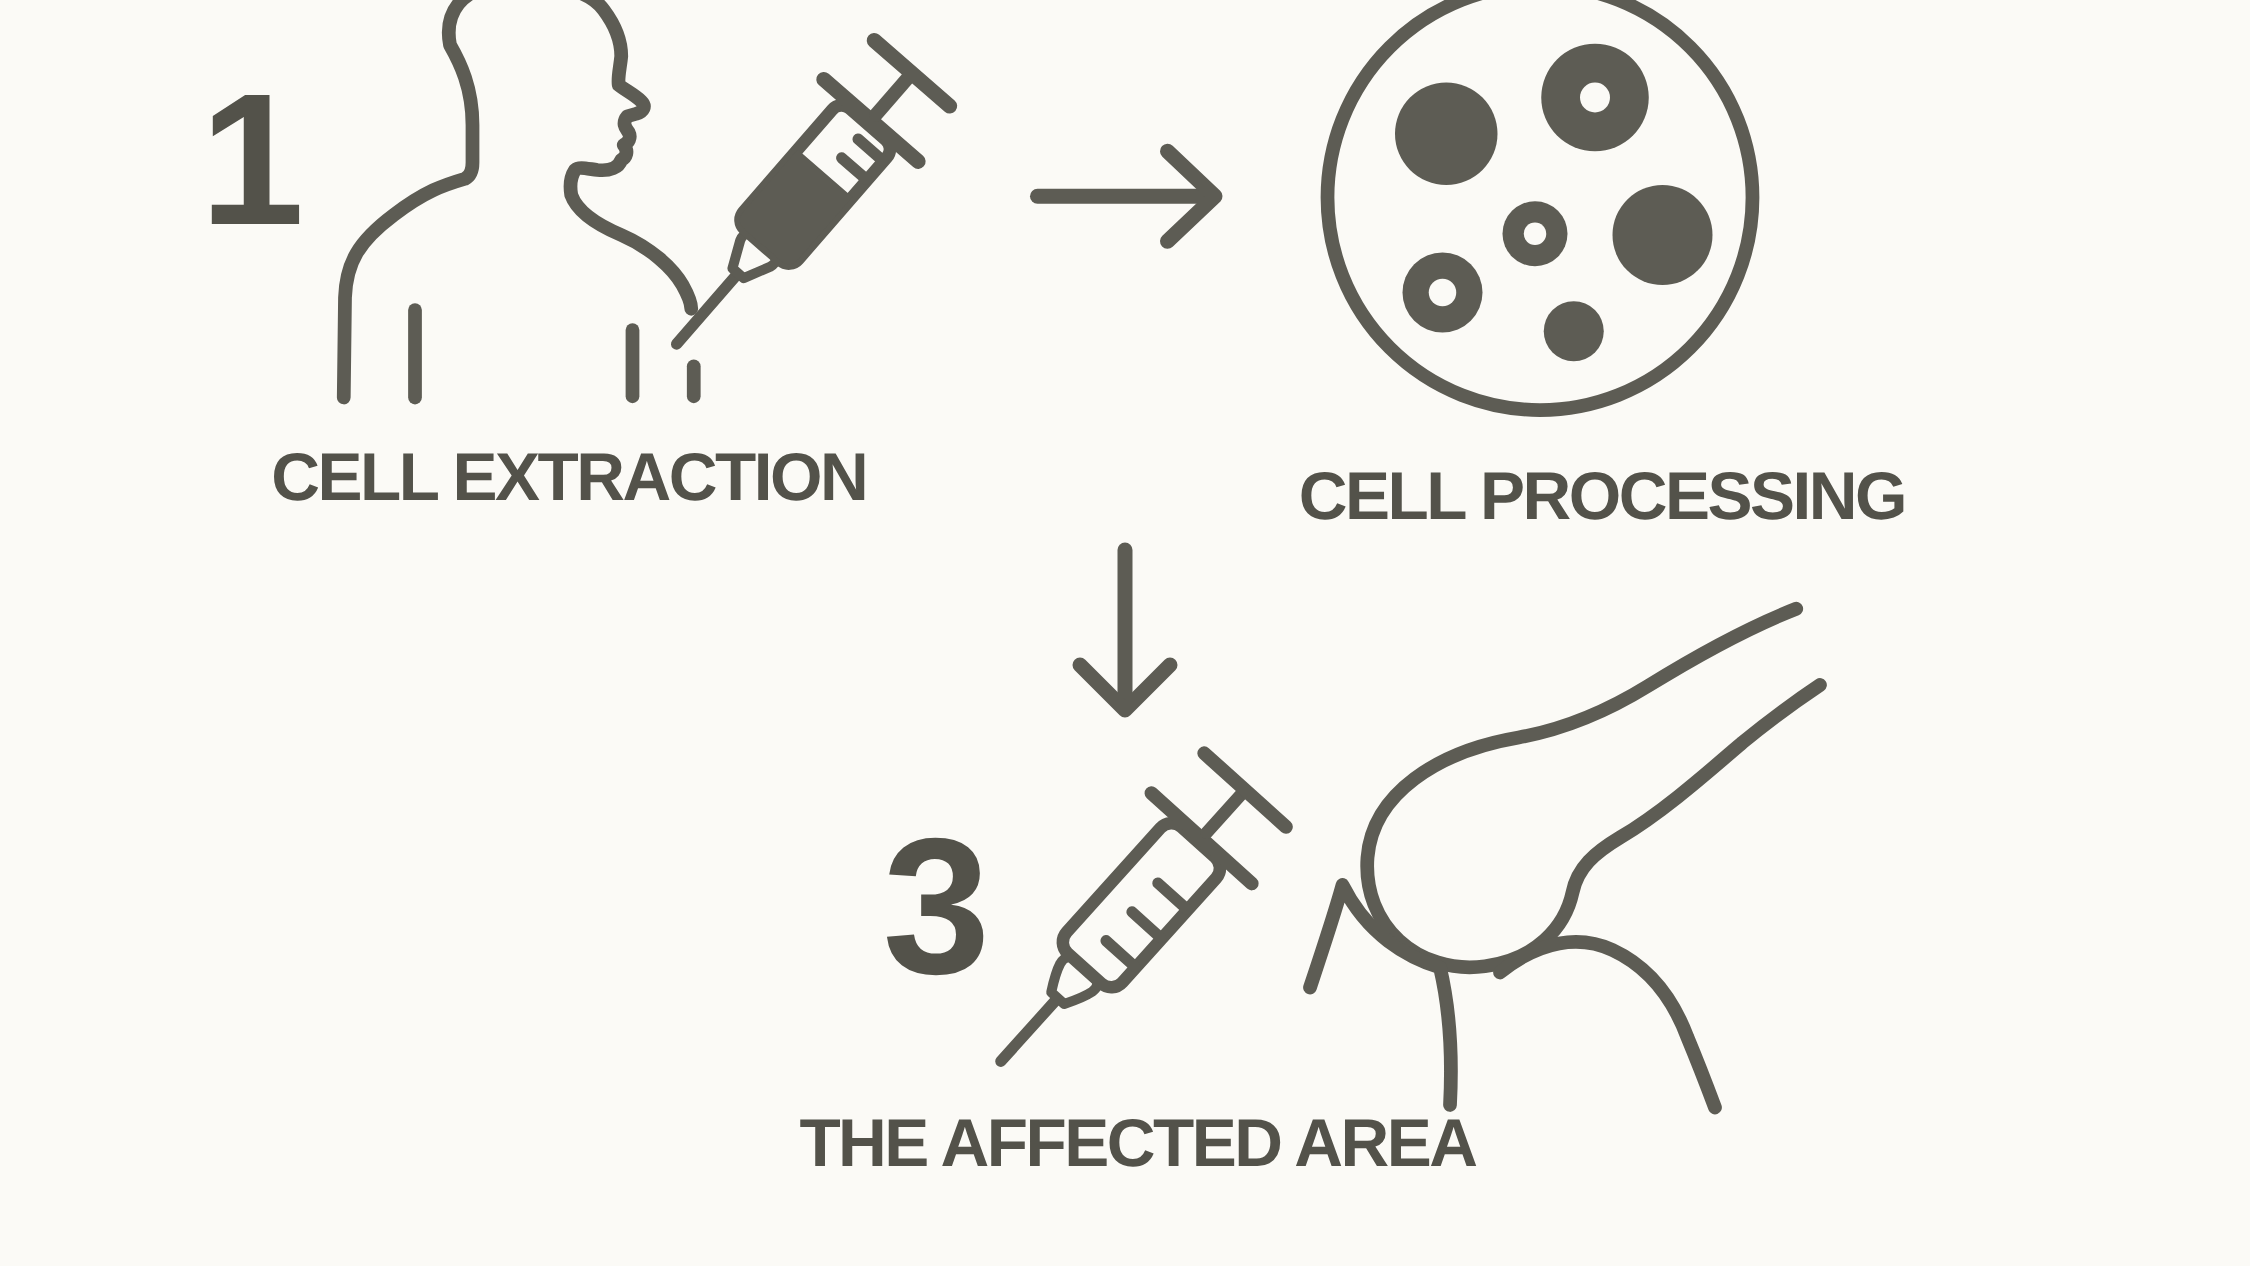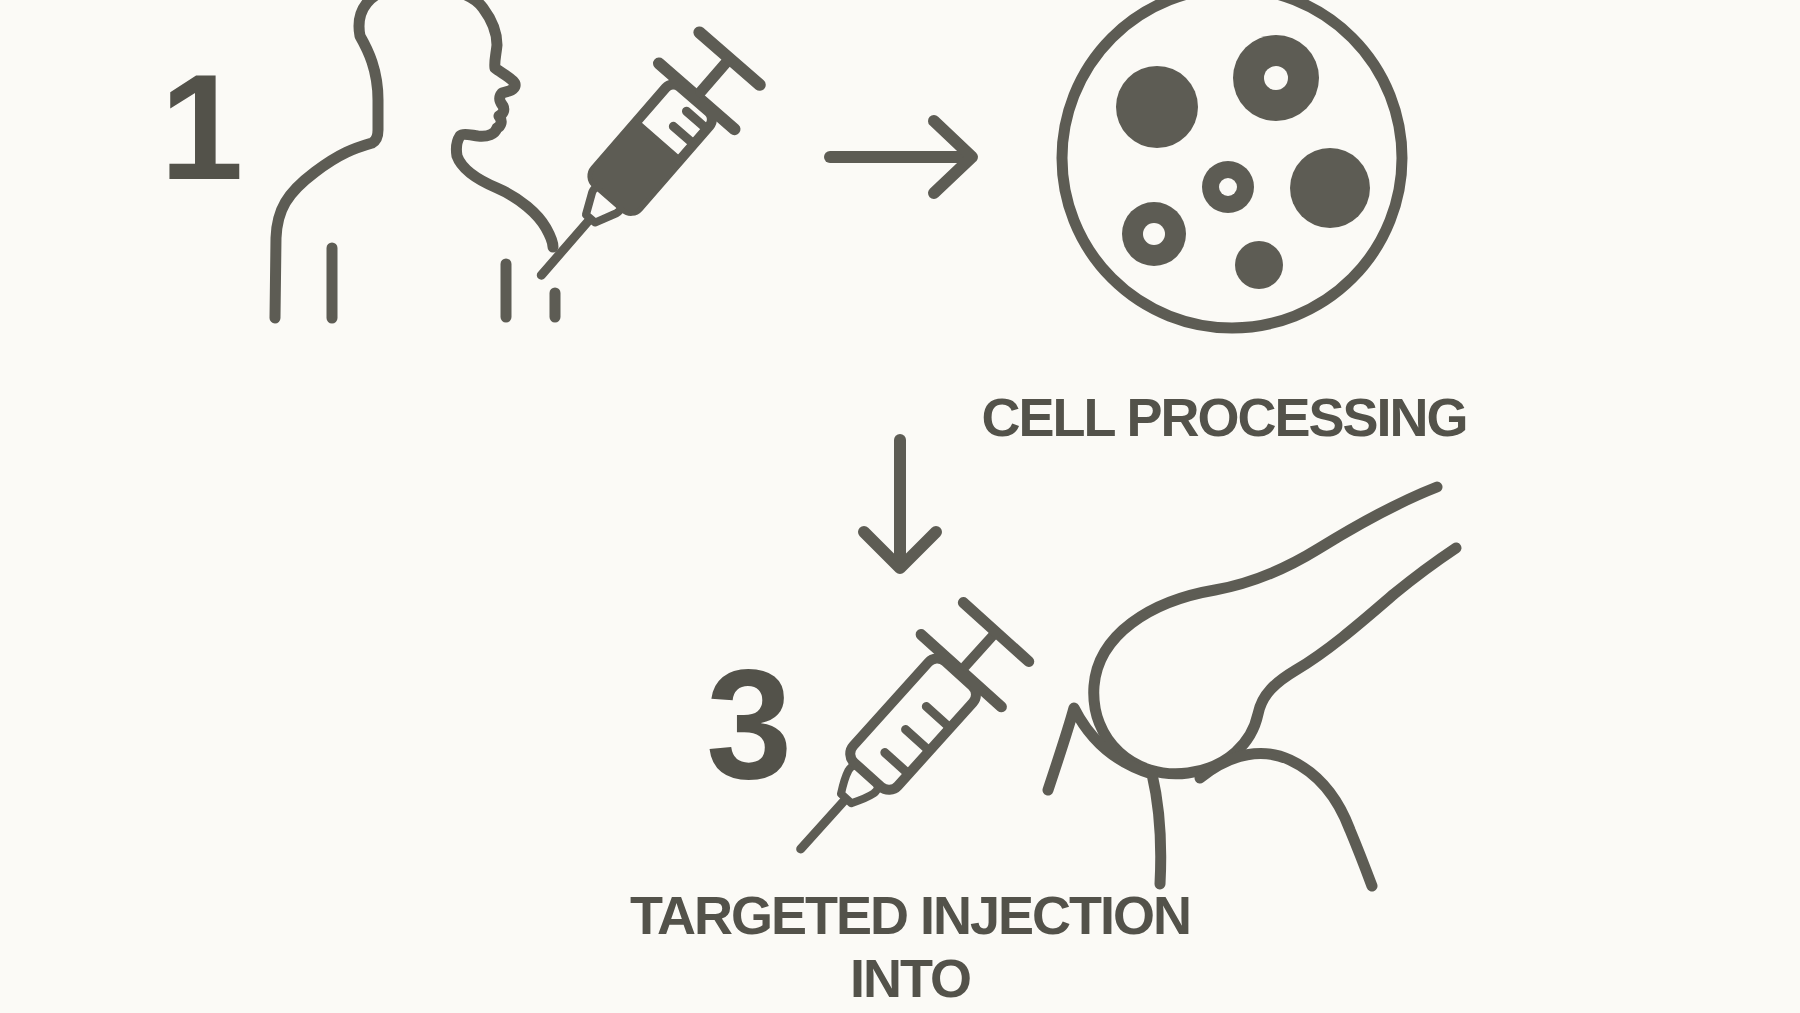--- a/index.html
+++ b/index.html
@@ -26,21 +26,21 @@
   }
   .num1{left:160px;top:52px;font-size:150px;}
   .num3{left:706px;top:647px;font-size:155px;}
   .label{
     position:absolute;width:600px;text-align:center;
     font-weight:bold;font-size:54px;color:var(--text);
     letter-spacing:-2px;
   }
   .label .line{display:block;}
   .label1{left:155px;top:354px;line-height:56px;}
-  .label2{left:924px;top:384px;line-height:66px;}
+  .label2{left:924px;top:364px;line-height:66px;text-align:right;}
   .label3{left:610px;top:884px;line-height:63px;}
 </style>
 </head>
 <body>
 
 <div class="canvas">
 
   <svg class="art" width="1800" height="1013" viewBox="0 0 1800 1013">
 
     <g class="stk" stroke-width="11">
@@ -136,23 +136,25 @@
       <path d="M 1200,778
         C 1232,752 1264,748 1290,760
         C 1318,773 1338,798 1350,830
         C 1360,854 1366,870 1372,886"></path>
     </g>
   </svg>
 
   <div class="num num1">1</div>
   <div class="num num3">3</div>
 
+  <div class="label label1">
+    <span class="line">CELL EXTRACTION</span>
+  </div>
 
   <div class="label label2">
     <span class="line">CELL PROCESSING</span>
   </div>
 
   <div class="label label3">
-    <span class="line">TARGETED INJECTION INTO</span>
     <span class="line">THE AFFECTED AREA</span>
   </div>
 
 </div>
 
 </body></html>

